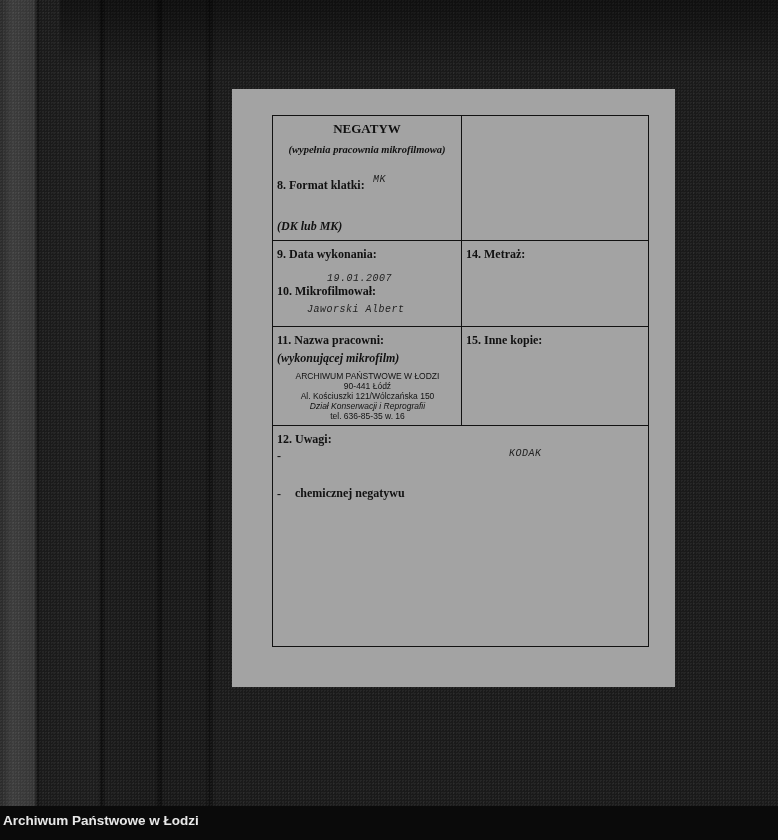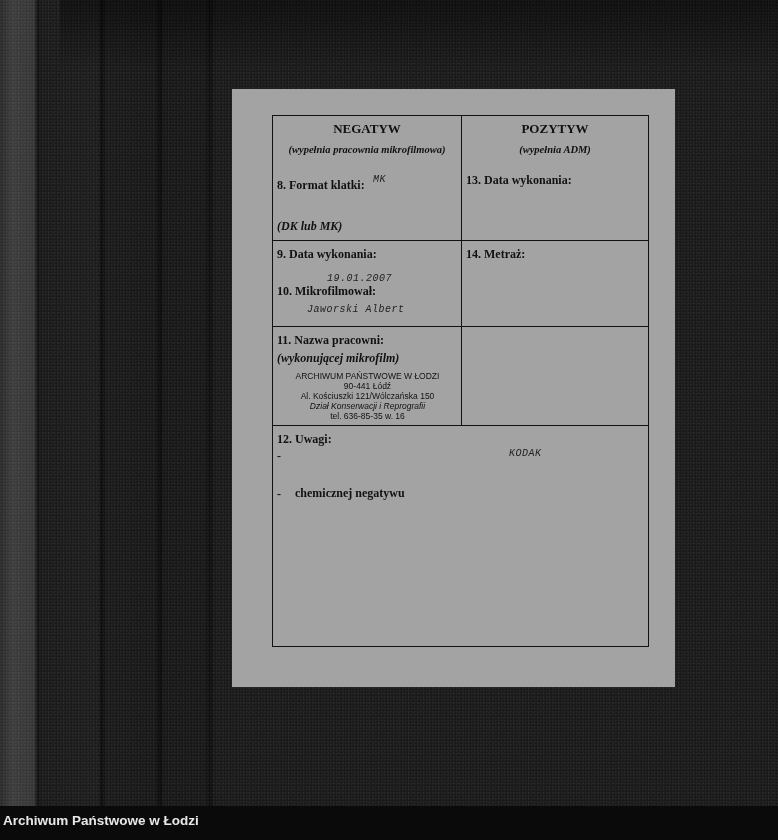--- a/index.html
+++ b/index.html
@@ -67,25 +67,20 @@
   <div class="form">
 
     <div class="row" style="top:0; height:125px;">
       <div class="col-l">
         <div class="hdr">NEGATYW</div>
         <div class="sub">(wypełnia pracownia mikrofilmowa)</div>
         <div class="lbl" style="top:62px;">8. Format klatki:</div>
         <div class="hand" style="left:100px; top:58px;">MK</div>
         <div class="lbl lbl-it" style="top:103px;">(DK lub MK)</div>
       </div>
-      <div class="col-r">
-        <div class="hdr">POZYTYW</div>
-        <div class="sub">(wypełnia ADM)</div>
-        <div class="lbl" style="top:57px;">13. Data wykonania:</div>
-      </div>
     </div>
 
     <div class="row" style="top:125px; height:86px;">
       <div class="col-l">
         <div class="lbl" style="top:6px;">9. Data wykonania:</div>
         <div class="hand" style="left:54px; top:32px;">19.01.2007</div>
         <div class="lbl" style="top:43px;">10. Mikrofilmował:</div>
         <div class="hand" style="left:34px; top:63px;">Jaworski Albert</div>
       </div>
       <div class="col-r">
@@ -98,20 +93,23 @@
         <div class="lbl" style="top:6px;">11. Nazwa pracowni:</div>
         <div class="lbl lbl-it" style="top:24px;">(wykonującej mikrofilm)</div>
         <div class="address">
           <div>ARCHIWUM PAŃSTWOWE W ŁODZI</div>
           <div>90-441 Łódź</div>
           <div>Al. Kościuszki 121/Wólczańska 150</div>
           <div class="it">Dział Konserwacji i Reprografii</div>
           <div>tel. 636-85-35 w. 16</div>
         </div>
       </div>
+      <div class="col-r">
+        <div class="lbl" style="top:6px;">15. Inne kopie:</div>
+      </div>
     </div>
 
     <div style="position:absolute; left:0; top:310px; width:100%; height:220px;">
       <div class="lbl" style="top:6px;">12. Uwagi:</div>
       <div class="bullet" style="top:23px;">-</div>
       <div class="hand" style="left:236px; top:22px;">KODAK</div>
       <div class="bullet" style="top:61px;">-</div>
       <div class="remark" style="top:61px;">
         <div>chemicznej negatywu</div>
       </div>

